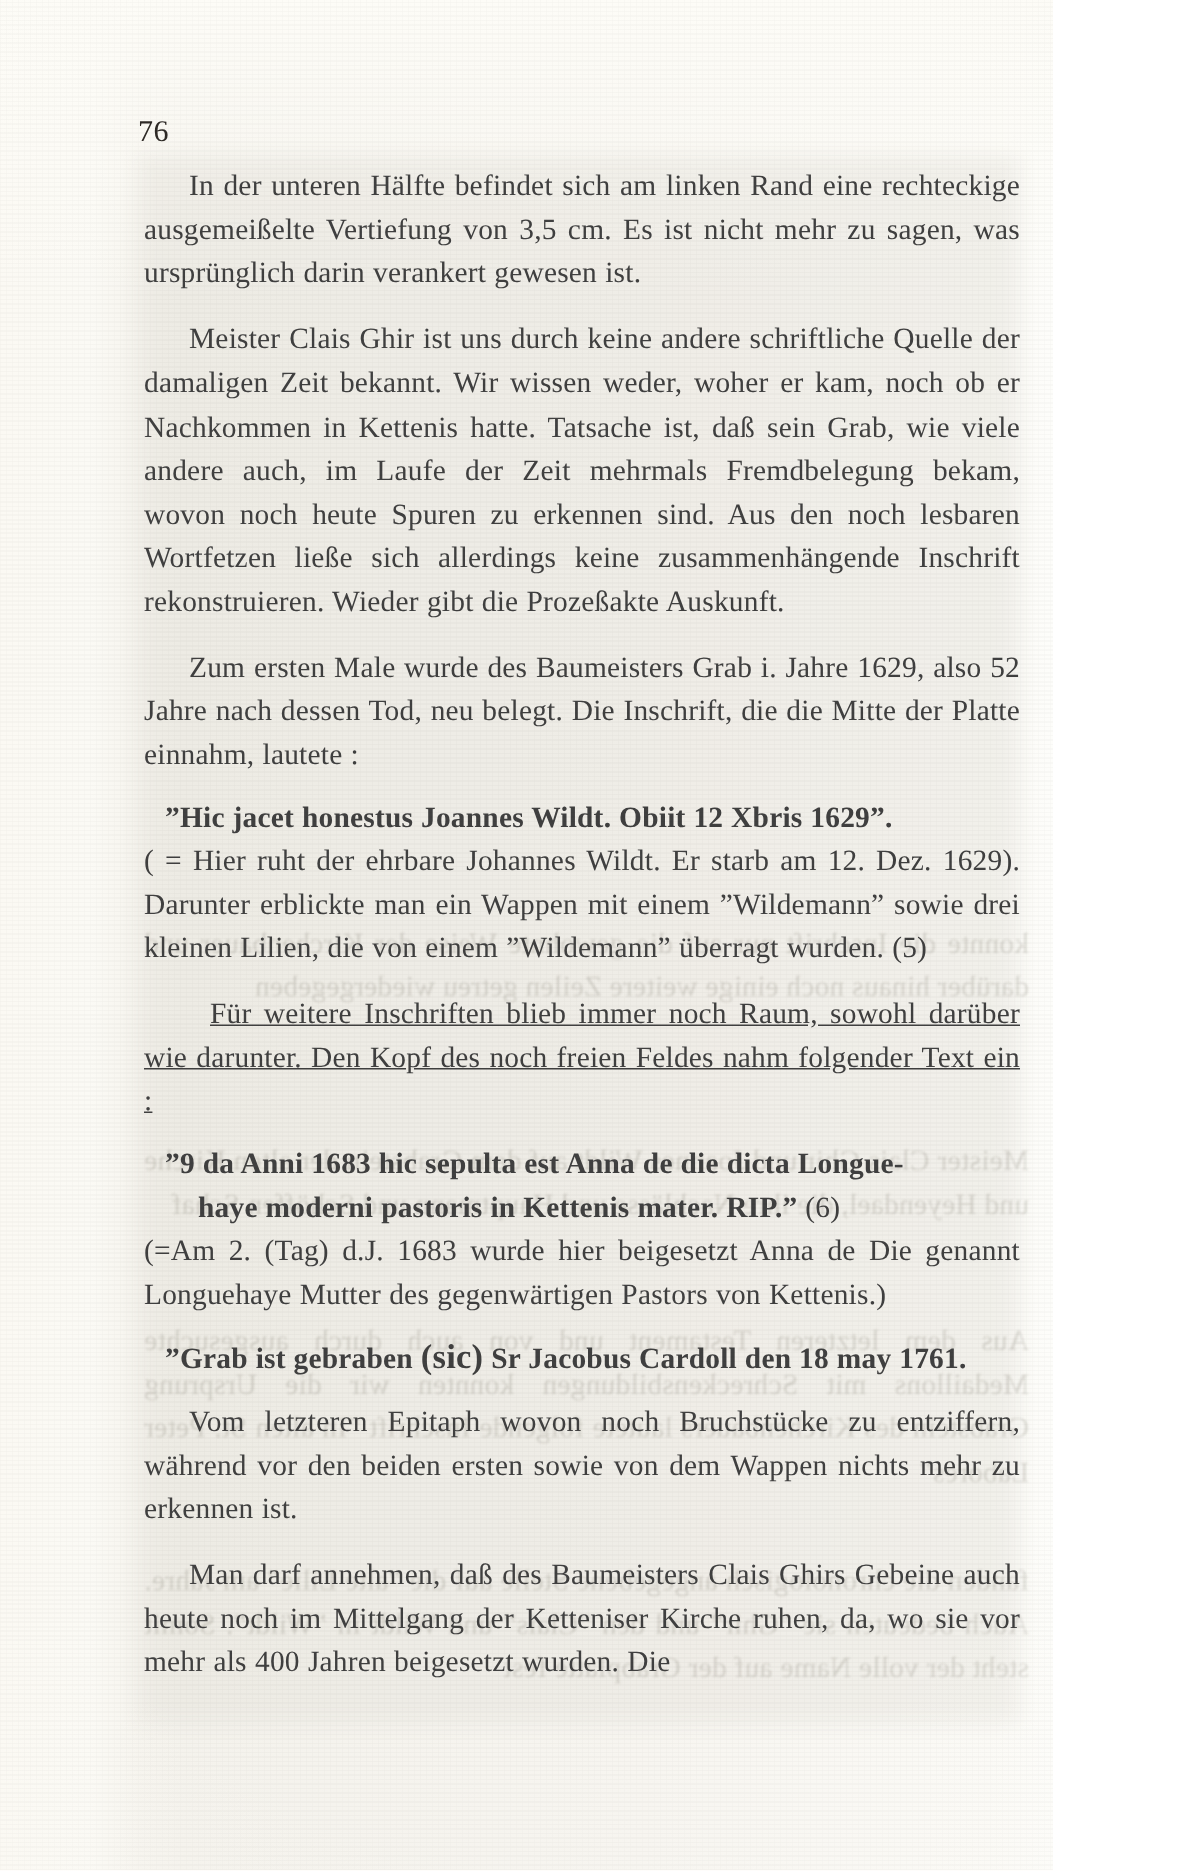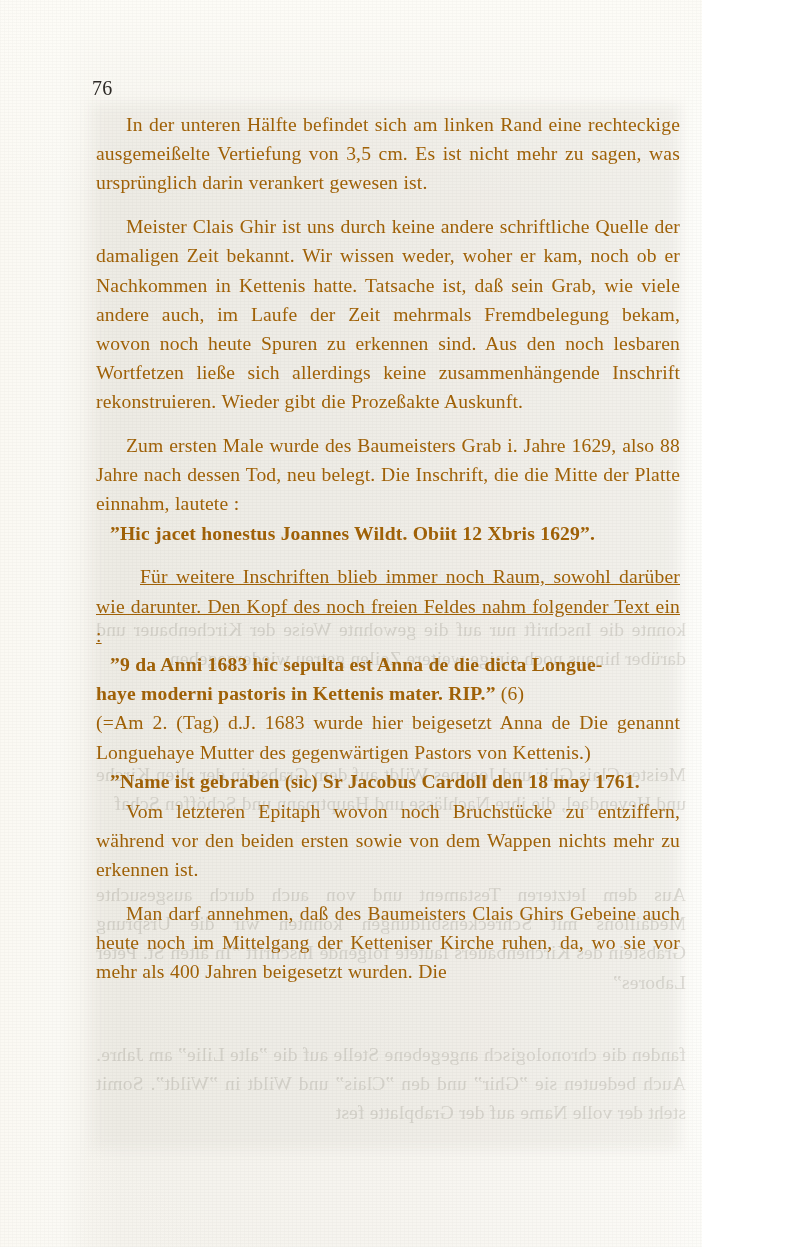--- a/index.html
+++ b/index.html
@@ -91,37 +91,37 @@
   }
 
   p {
     margin: 0;
     font-size: 19.6px;
     line-height: 29.2px;
     text-align: justify;
     text-justify: inter-word;
     letter-spacing: 0.15px;
     word-spacing: 0.4px;
-    color: #a16207;
+    color: #404040;
   }
 
   p.indent    { text-indent: 30px; }
   p.indent-lg { text-indent: 44px; text-decoration: underline; }
   p.flush     { text-indent: 0; }
 
   p.gap       { margin-top: 14.5px; }
-  p.gap-sm    { }
+  p.gap-sm    { margin-top: 12px; }
   p.quoteline {
     font-weight: bold;
     text-indent: 14px;
     word-spacing: 0.2px;
   }
-  p.quoteline.cont { text-indent: 0; }
+  p.quoteline.cont { text-indent: 0; margin-left: 36px; }
   .note { font-weight: normal; }
-  .sic  { font-size: 18px; }
+  .sic  { font-size: 23px; }
 
   .speck {
     position: absolute;
     left: 711px;
     top: 415px;
     width: 4px;
     height: 5px;
     border-radius: 40%;
     background: #6b6459;
     opacity: 0.85;
@@ -154,34 +154,35 @@
   <div class="paper-vignette"></div>
 
   <div class="folio">76</div>
 
   <div class="column">
 
     <p class="indent">In der unteren Hälfte befindet sich am linken Rand eine rechteckige ausgemeißelte Vertiefung von 3,5 cm. Es ist nicht mehr zu sagen, was ursprünglich darin verankert gewesen ist.</p>
 
     <p class="indent gap">Meister Clais Ghir ist uns durch keine andere schriftliche Quelle der damaligen Zeit bekannt. Wir wissen weder, woher er kam, noch ob er Nachkommen in Kettenis hatte. Tatsache ist, daß sein Grab, wie viele andere auch, im Laufe der Zeit mehrmals Fremdbelegung bekam, wovon noch heute Spuren zu erkennen sind. Aus den noch lesbaren Wortfetzen ließe sich allerdings keine zusammenhängende Inschrift rekonstruieren. Wieder gibt die Prozeßakte Auskunft.</p>
 
-    <p class="indent gap">Zum ersten Male wurde des Baumeisters Grab i. Jahre 1629, also 88 Jahre nach dessen Tod, neu belegt. Die Inschrift, die die Mitte der Platte einnahm, lautete :</p>
+    <p class="indent gap">Zum ersten Male wurde des Baumeisters Grab i. Jahre 1629, also 52 Jahre nach dessen Tod, neu belegt. Die Inschrift, die die Mitte der Platte einnahm, lautete :</p>
 
     <p class="quoteline gap-sm">”Hic jacet honestus Joannes Wildt. Obiit 12 Xbris 1629”.</p>
 
+    <p class="flush">( = Hier ruht der ehrbare Johannes Wildt. Er starb am 12. Dez. 1629). Darunter erblickte man ein Wappen mit einem ”Wildemann” sowie drei kleinen Lilien, die von einem ”Wildemann” überragt wurden. (5)</p>
 
     <p class="indent-lg gap">Für weitere Inschriften blieb immer noch Raum, sowohl darüber wie darunter. Den Kopf des noch freien Feldes nahm folgender Text ein :</p>
 
     <p class="quoteline gap-sm">”9 da Anni 1683 hic sepulta est Anna de die dicta Longue-</p>
     <p class="quoteline cont"><span>haye moderni pastoris in Kettenis mater. RIP.”</span><span class="note"> (6)</span></p>
 
     <p class="flush">(=Am 2. (Tag) d.J. 1683 wurde hier beigesetzt Anna de Die genannt Longuehaye Mutter des gegenwärtigen Pastors von Kettenis.)</p>
 
 
-    <p class="quoteline gap-sm"><span>”Name ist gebraben </span><span class="sic">(sic)</span><span> Sr Jacobus Cardoll den 18 may 1761.</span></p>
+    <p class="quoteline gap-sm"><span>”Grab ist gebraben </span><span class="sic">(sic)</span><span> Sr Jacobus Cardoll den 18 may 1761.</span></p>
 
     <p class="indent gap-sm">Vom letzteren Epitaph wovon noch Bruchstücke zu entziffern, während vor den beiden ersten sowie von dem Wappen nichts mehr zu erkennen ist.</p>
 
     <p class="indent gap">Man darf annehmen, daß des Baumeisters Clais Ghirs Gebeine auch heute noch im Mittelgang der Ketteniser Kirche ruhen, da, wo sie vor mehr als 400 Jahren beigesetzt wurden. Die</p>
 
   </div>
 
   <div class="speck"></div>
   <div class="grain"></div>
 

